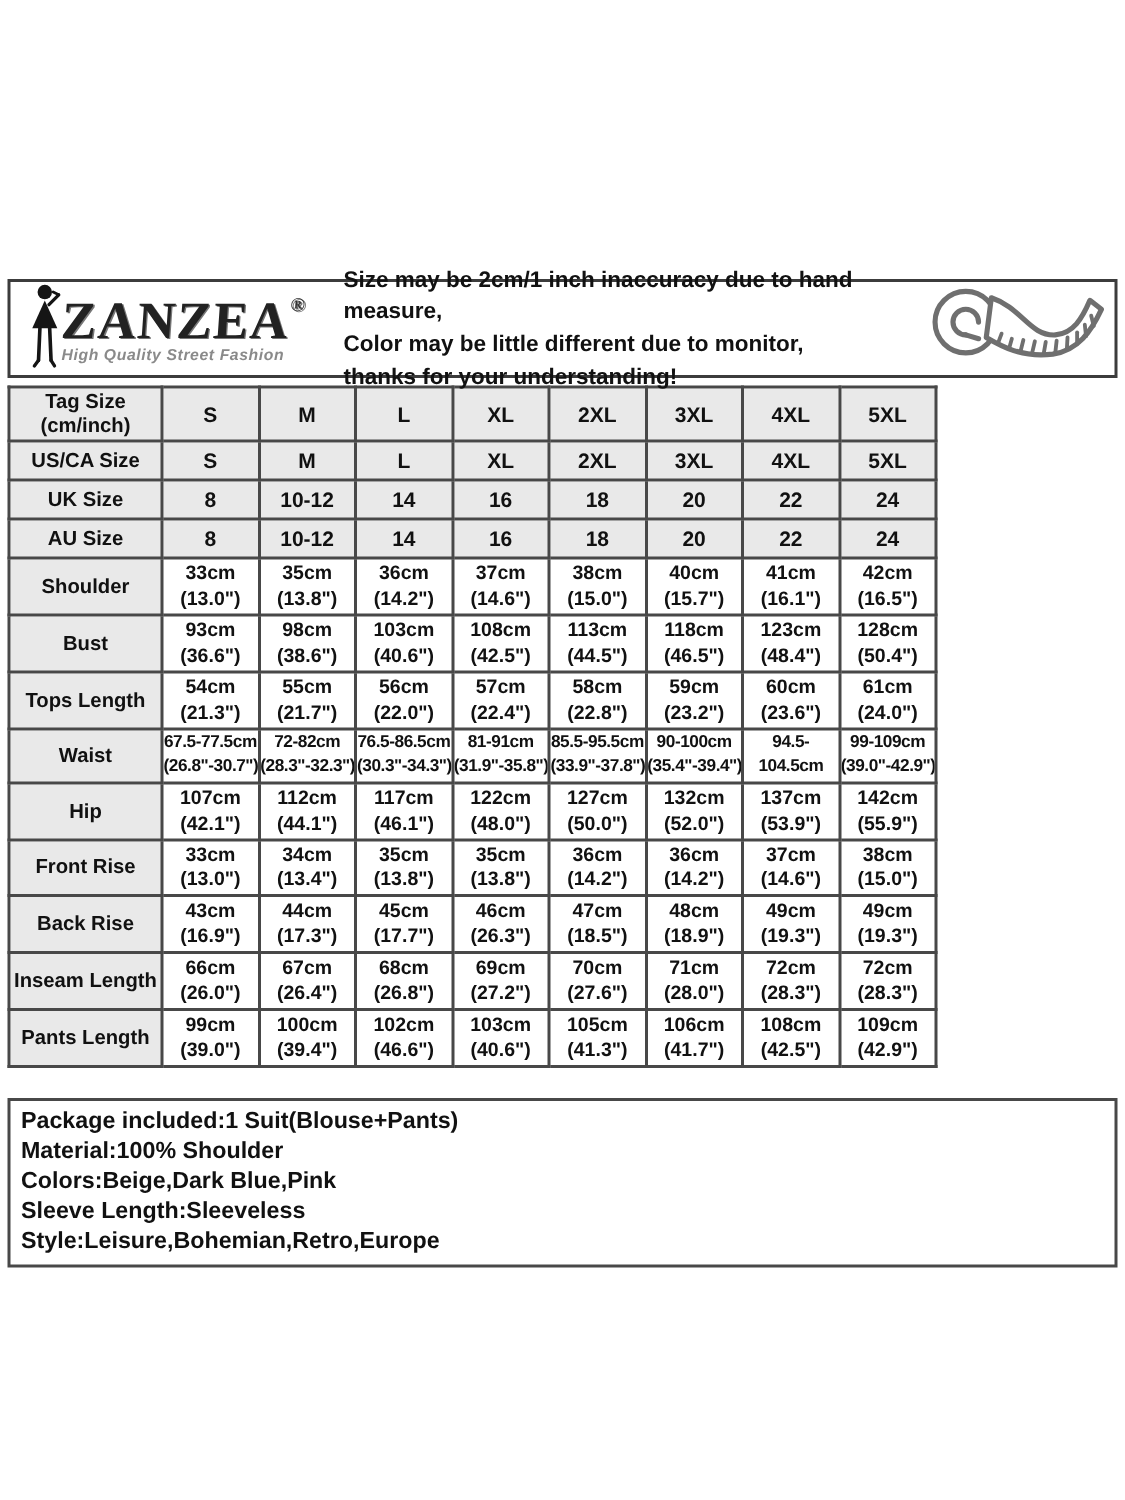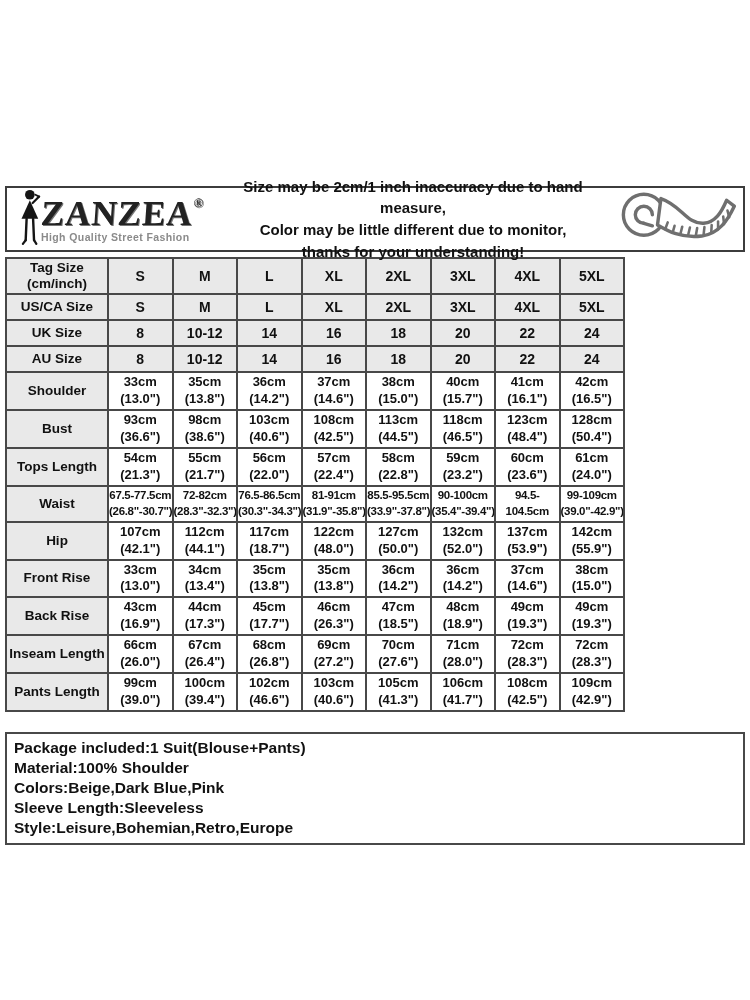--- a/index.html
+++ b/index.html
@@ -47,24 +47,24 @@
     vertical-align: top;
     color: #333;
     font-weight: bold;
   }
   .brand-tagline {
     font-size: 10.5px;
     color: #8a8a8a;
     letter-spacing: 0.4px;
     margin-top: 1px;
     font-weight: bold;
+    font-style: italic;
   }
   .notice-block {
     flex: 1;
-    text-align: center;
     font-size: 15px;
     font-weight: bold;
     line-height: 1.45;
     padding: 0 4px;
   }
   .tape-block {
     width: 142px;
     flex-shrink: 0;
     display: flex;
     justify-content: center;
@@ -293,21 +293,21 @@
           <td>99-109cm
 (39.0"-42.9")</td>
         </tr>
         <tr class="measure ">
           <th>Hip</th>
           <td>107cm
 (42.1")</td>
           <td>112cm
 (44.1")</td>
           <td>117cm
-(18.7")</td>
+(46.1")</td>
           <td>122cm
 (48.0")</td>
           <td>127cm
 (50.0")</td>
           <td>132cm
 (52.0")</td>
           <td>137cm
 (53.9")</td>
           <td>142cm
 (55.9")</td>

